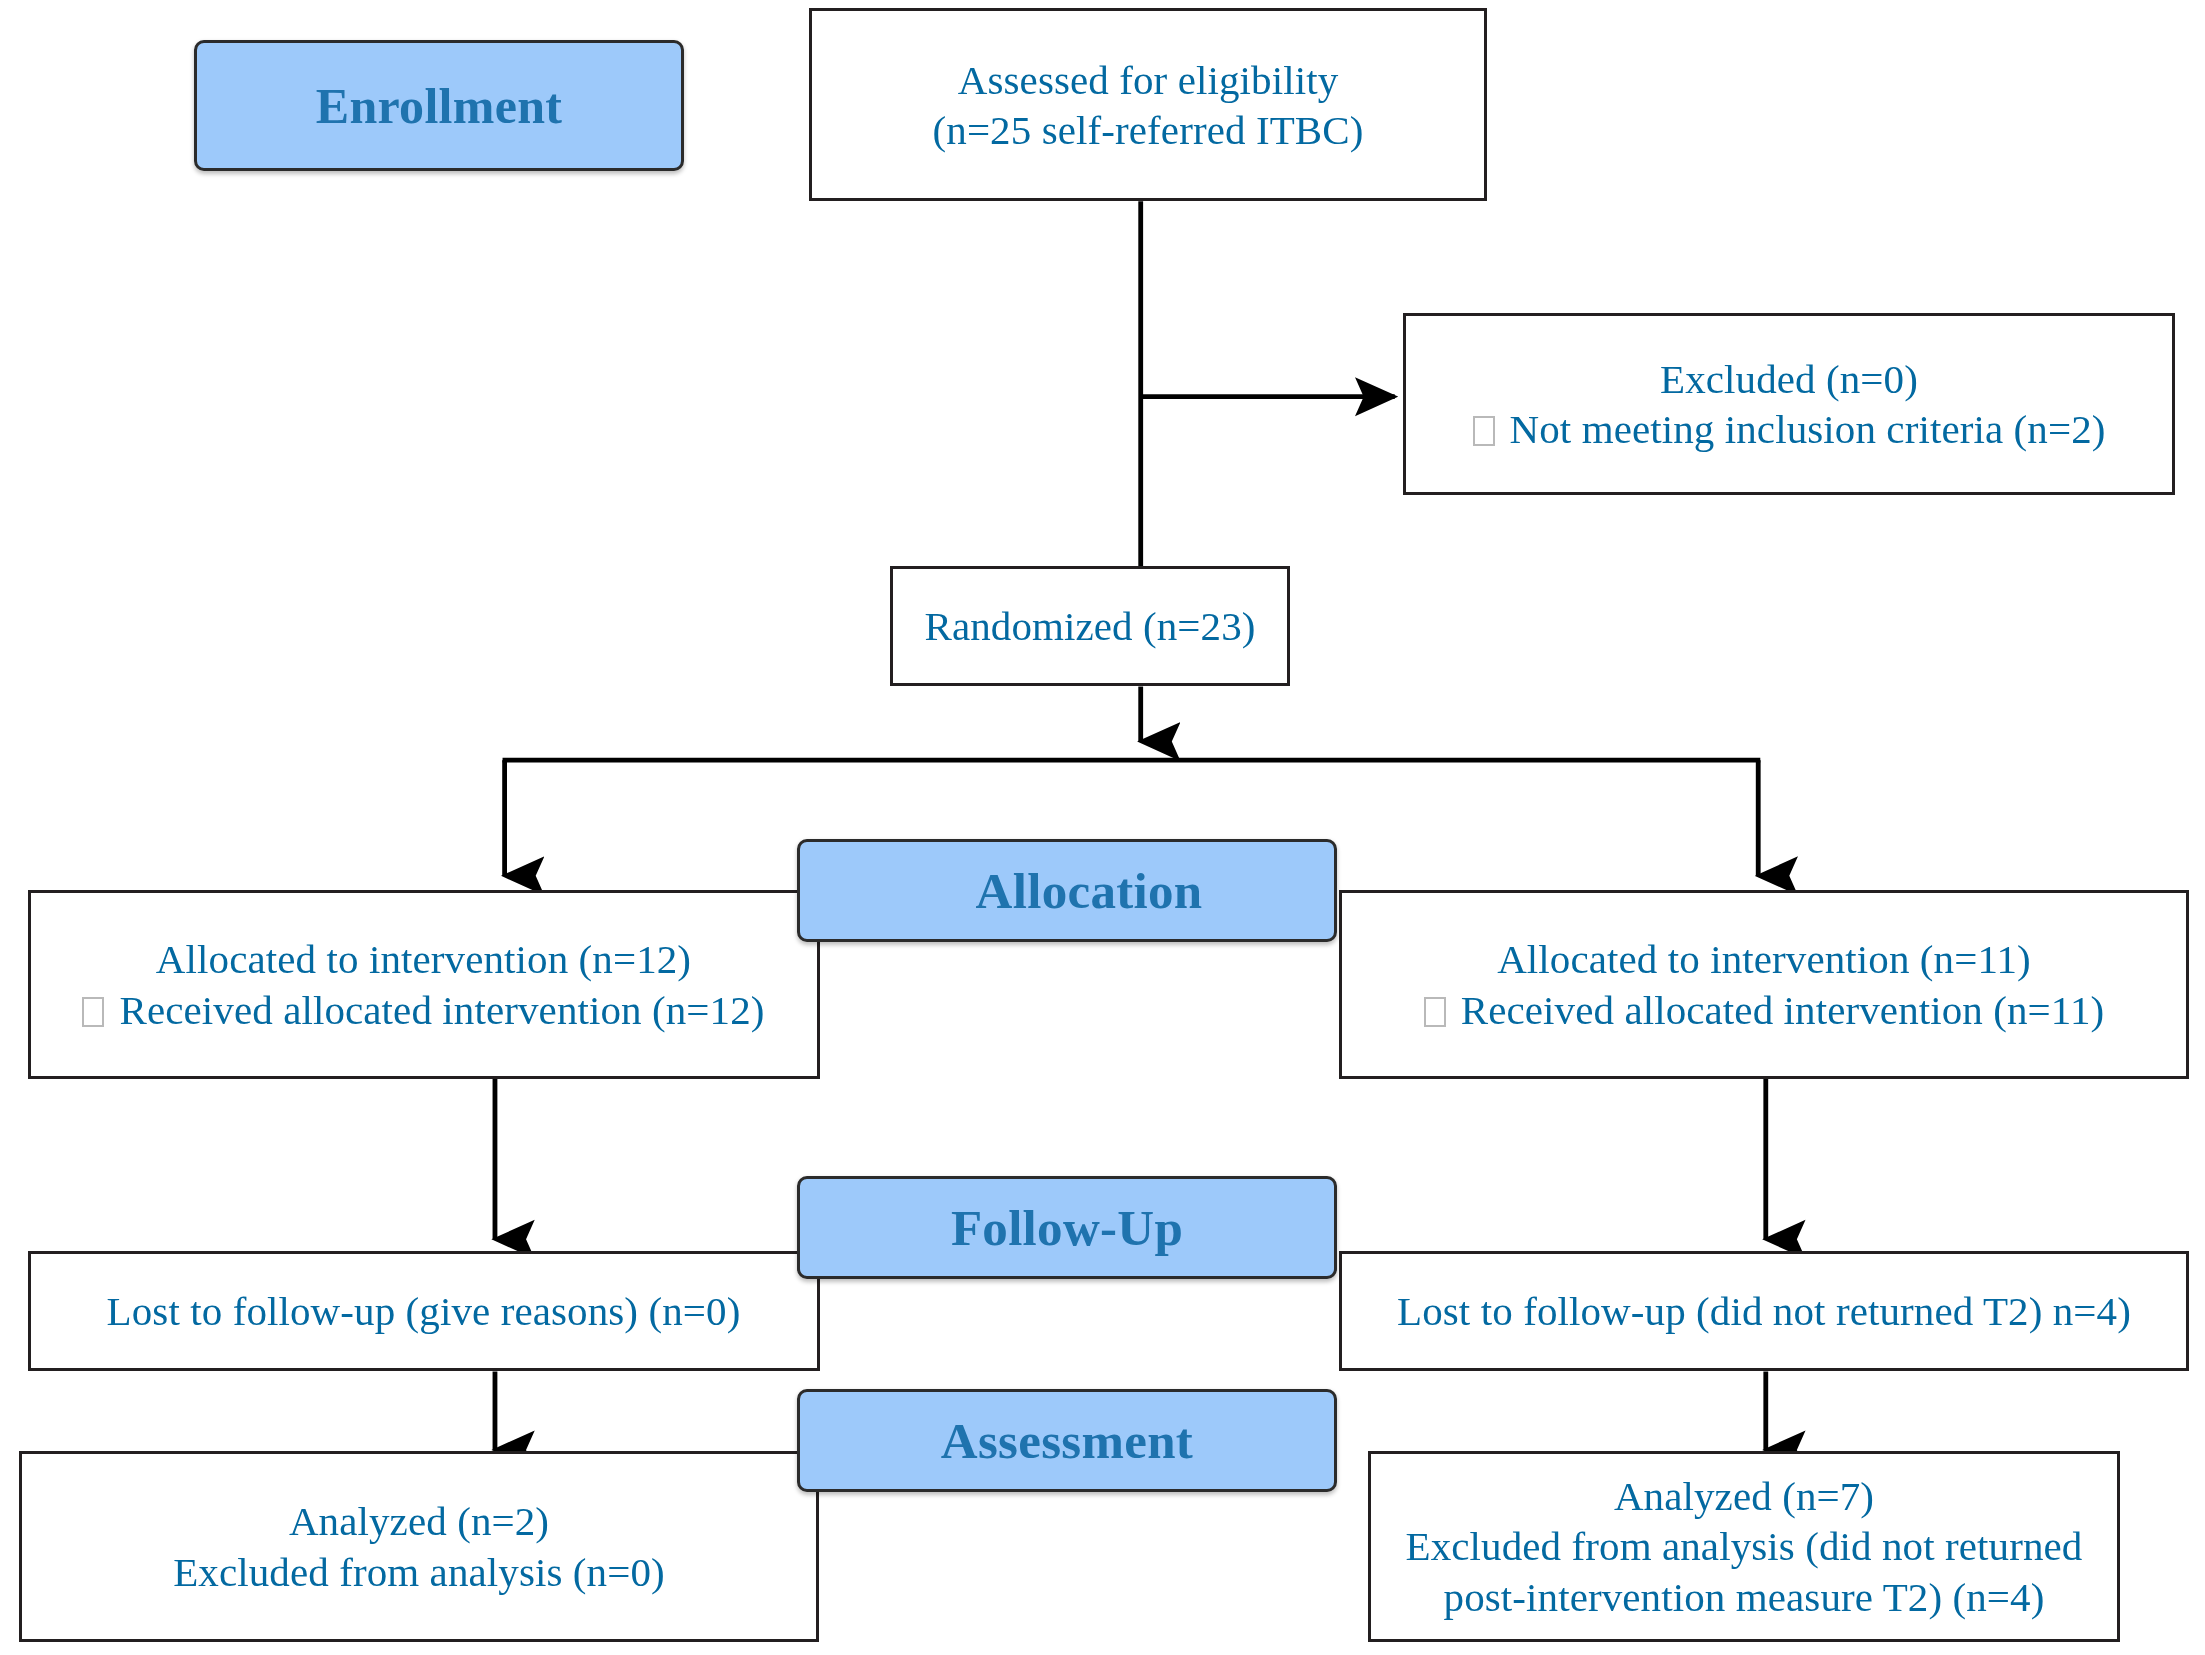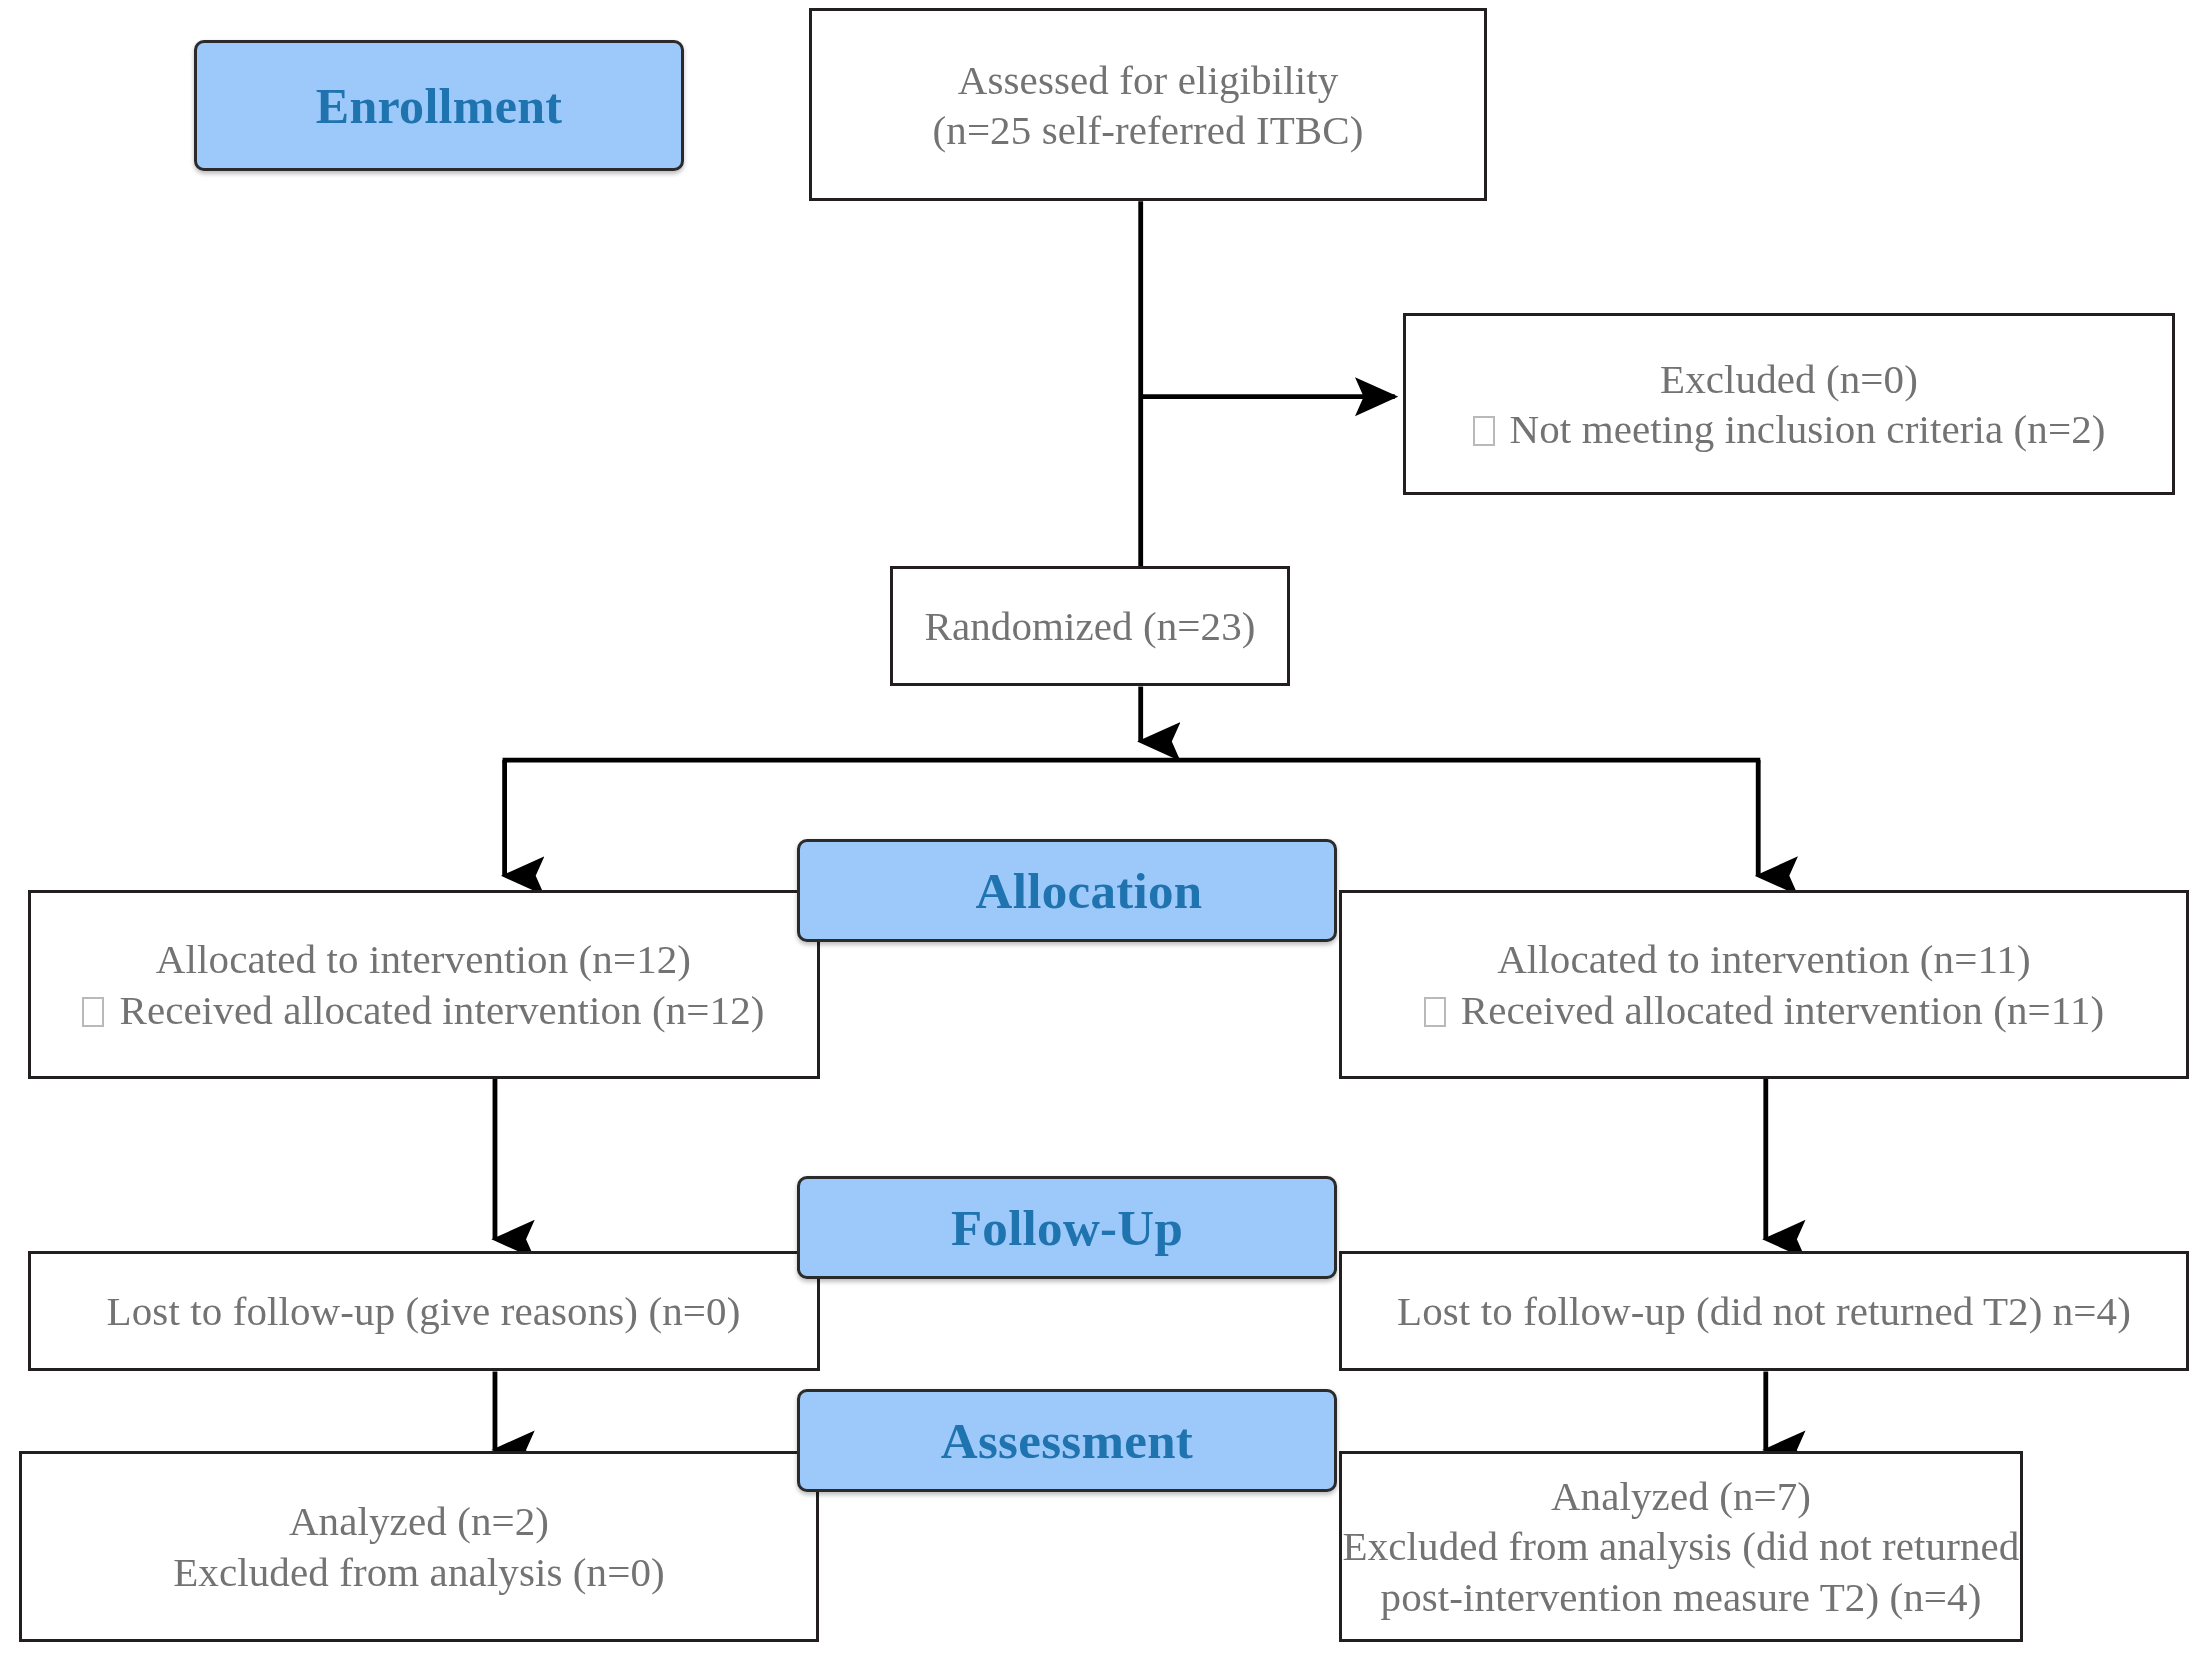--- a/index.html
+++ b/index.html
@@ -28,21 +28,21 @@
   .node {
     position: absolute;
     box-sizing: border-box;
     display: flex;
     flex-direction: column;
     align-items: center;
     justify-content: center;
     text-align: center;
     background: #ffffff;
     border: 3.4px solid #231f20;
-    color: #737373;
+    color: #0369a1;
     font-size: 41px;
     line-height: 1.22;
     letter-spacing: 0.1px;
   }
   .node .line {
     white-space: nowrap;
   }
   .node .bullet-line {
     display: flex;
     align-items: baseline;
@@ -150,21 +150,21 @@
 
   <div class="node" style="left:1339px; top:1251px; width:850px; height:120px;">
     <div class="line">Lost to follow-up (did not returned T2) n=4)</div>
   </div>
 
   <div class="node" style="left:19px; top:1451px; width:800px; height:191px;">
     <div class="line">Analyzed (n=2)</div>
     <div class="line">Excluded from analysis (n=0)</div>
   </div>
 
-  <div class="node" style="left:1339px; top:1451px; width:684px; height:191px;">
+  <div class="node" style="left:1368px; top:1451px; width:752px; height:191px;">
     <div class="line">Analyzed (n=7)</div>
     <div class="line">Excluded from analysis (did not returned</div>
     <div class="line">post-intervention measure T2) (n=4)</div>
   </div>
 
   <div class="stage stage-enroll" style="left:194px; top:40px; width:490px; height:131px;">
     <span>Enrollment</span>
   </div>
 
   <div class="stage" style="left:797px; top:839px; width:540px; height:103px;padding-left:44px;">

